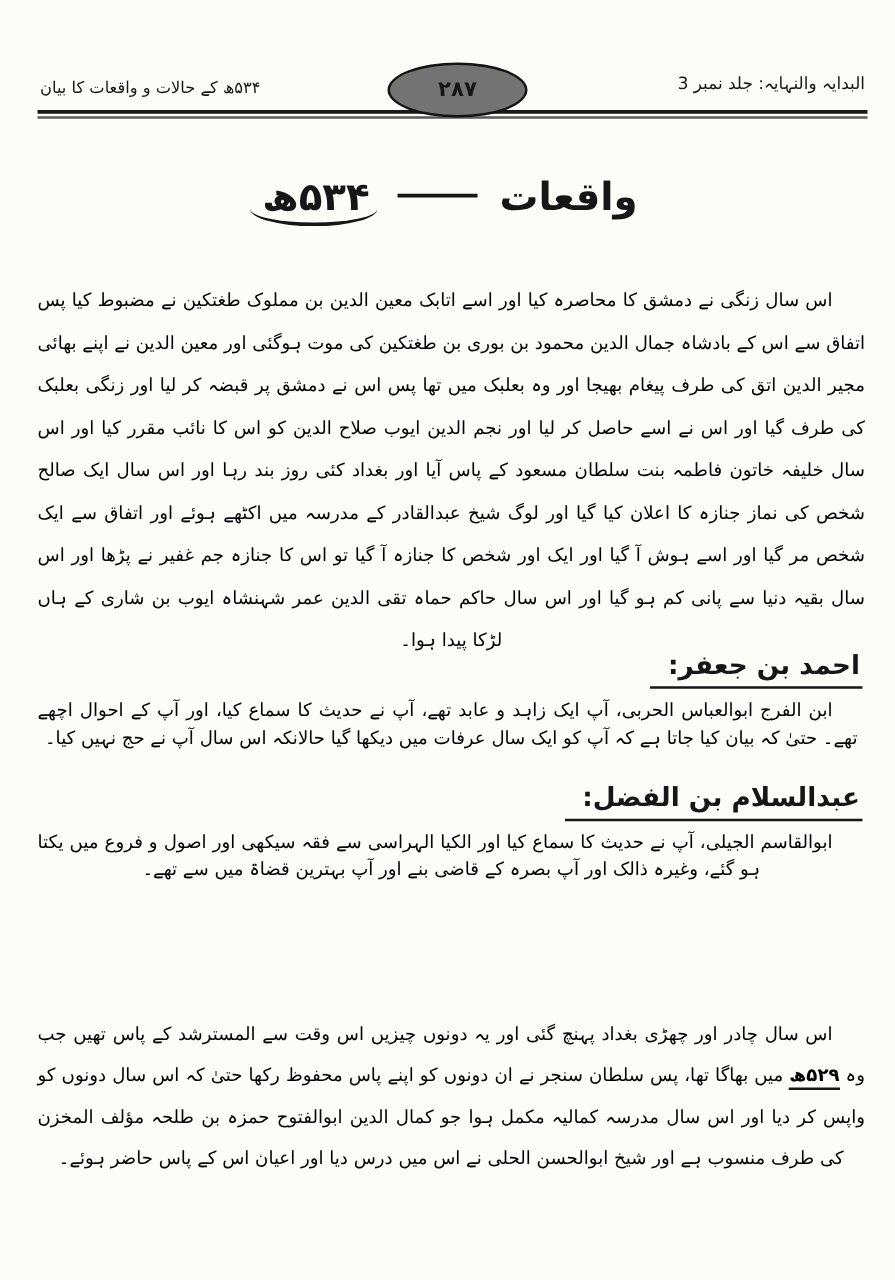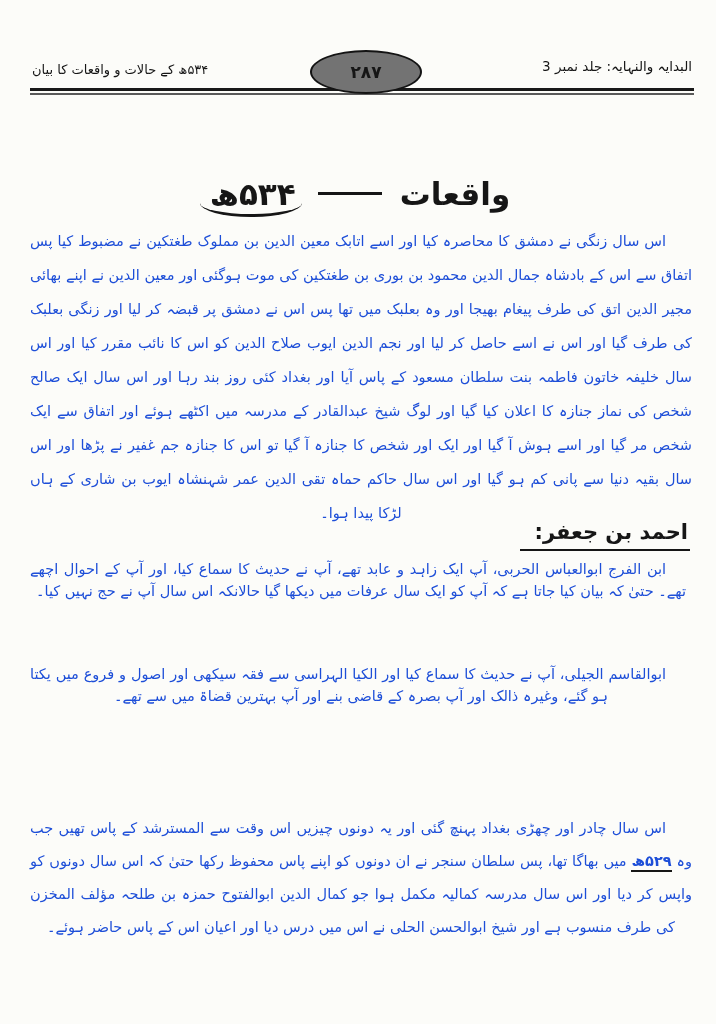--- a/index.html
+++ b/index.html
@@ -33,21 +33,21 @@
   .h-year { position:relative; display:inline-block; padding:0 4px; }
   .h-year::after {
     content:""; position:absolute; left:-6px; right:-2px; bottom:-5px; height:12px;
     border-bottom:3px solid #161616; border-radius:0 0 50% 50% / 0 0 14px 14px;
   }
 
   
   .para {
     position:absolute; right:24px; left:30px;
     font-size:14.5px; text-align:justify; text-align-last:center;
-    text-indent:26px; color:#1d4ed8;
+    text-indent:26px; color:#000000;
   }
   .para-7 { line-height:34px; }
   .para-2 { line-height:22px; }
   .para-4 { line-height:33px; }
   .inline-year { font-weight:bold; border-bottom:2.5px solid #161616; padding-bottom:1px; }
 
   
   .section-heading {
     position:absolute; left:0; right:0; text-align:center;
     font-size:26px; font-weight:bold;
@@ -66,28 +66,29 @@
   <div class="hdr-right">البدایہ والنہایہ: جلد نمبر 3</div>
   <div class="hdr-left">۵۳۴ھ کے حالات و واقعات کا بیان</div>
   <div class="rules">
     <div class="rule-thick"></div>
     <div class="rule-thin"></div>
   </div>
   <div class="oval">
     <span>۲۸۷</span>
   </div>
 
-  <div class="big-heading" style="top:140px;margin-top:36px;">
+  <div class="big-heading" style="top:140px;">
     <span>واقعات</span><span class="h-rule"></span><span class="h-year">۵۳۴ھ</span>
   </div>
 
   <div class="para para-7" style="top:224px;">اس سال زنگی نے دمشق کا محاصرہ کیا اور اسے اتابک معین الدین بن مملوک طغتکین نے مضبوط کیا پس اتفاق سے اس کے بادشاہ جمال الدین محمود بن بوری بن طغتکین کی موت ہوگئی اور معین الدین نے اپنے بھائی مجیر الدین اتق کی طرف پیغام بھیجا اور وہ بعلبک میں تھا پس اس نے دمشق پر قبضہ کر لیا اور زنگی بعلبک کی طرف گیا اور اس نے اسے حاصل کر لیا اور نجم الدین ایوب صلاح الدین کو اس کا نائب مقرر کیا اور اس سال خلیفہ خاتون فاطمہ بنت سلطان مسعود کے پاس آیا اور بغداد کئی روز بند رہا اور اس سال ایک صالح شخص کی نماز جنازہ کا اعلان کیا گیا اور لوگ شیخ عبدالقادر کے مدرسہ میں اکٹھے ہوئے اور اتفاق سے ایک شخص مر گیا اور اسے ہوش آ گیا اور ایک اور شخص کا جنازہ آ گیا تو اس کا جنازہ جم غفیر نے پڑھا اور اس سال بقیہ دنیا سے پانی کم ہو گیا اور اس سال حاکم حماہ تقی الدین عمر شہنشاہ ایوب بن شاری کے ہاں لڑکا پیدا ہوا۔</div>
 
 
   <div class="entry-name" style="top:520px;">احمد بن جعفر:</div>
   <div class="para para-2" style="top:558px;">ابن الفرج ابوالعباس الحربی، آپ ایک زاہد و عابد تھے، آپ نے حدیث کا سماع کیا، اور آپ کے احوال اچھے تھے۔ حتیٰ کہ بیان کیا جاتا ہے کہ آپ کو ایک سال عرفات میں دیکھا گیا حالانکہ اس سال آپ نے حج نہیں کیا۔</div>
 
+  <div class="entry-name" style="top:626px;">عبدالسلام بن الفضل:</div>
   <div class="para para-2" style="top:663px;">ابوالقاسم الجیلی، آپ نے حدیث کا سماع کیا اور الکیا الہراسی سے فقہ سیکھی اور اصول و فروع میں یکتا ہو گئے، وغیرہ ذالک اور آپ بصرہ کے قاضی بنے اور آپ بہترین قضاۃ میں سے تھے۔</div>
 
 
   <div class="para para-4" style="top:812px;"><span>اس سال چادر اور چھڑی بغداد پہنچ گئی اور یہ دونوں چیزیں اس وقت سے المسترشد کے پاس تھیں جب وہ </span><span class="inline-year">۵۲۹ھ</span><span> میں بھاگا تھا، پس سلطان سنجر نے ان دونوں کو اپنے پاس محفوظ رکھا حتیٰ کہ اس سال دونوں کو واپس کر دیا اور اس سال مدرسہ کمالیہ مکمل ہوا جو کمال الدین ابوالفتوح حمزہ بن طلحہ مؤلف المخزن کی طرف منسوب ہے اور شیخ ابوالحسن الحلی نے اس میں درس دیا اور اعیان اس کے پاس حاضر ہوئے۔</span></div>
 
 </div>
 
 </body></html>

